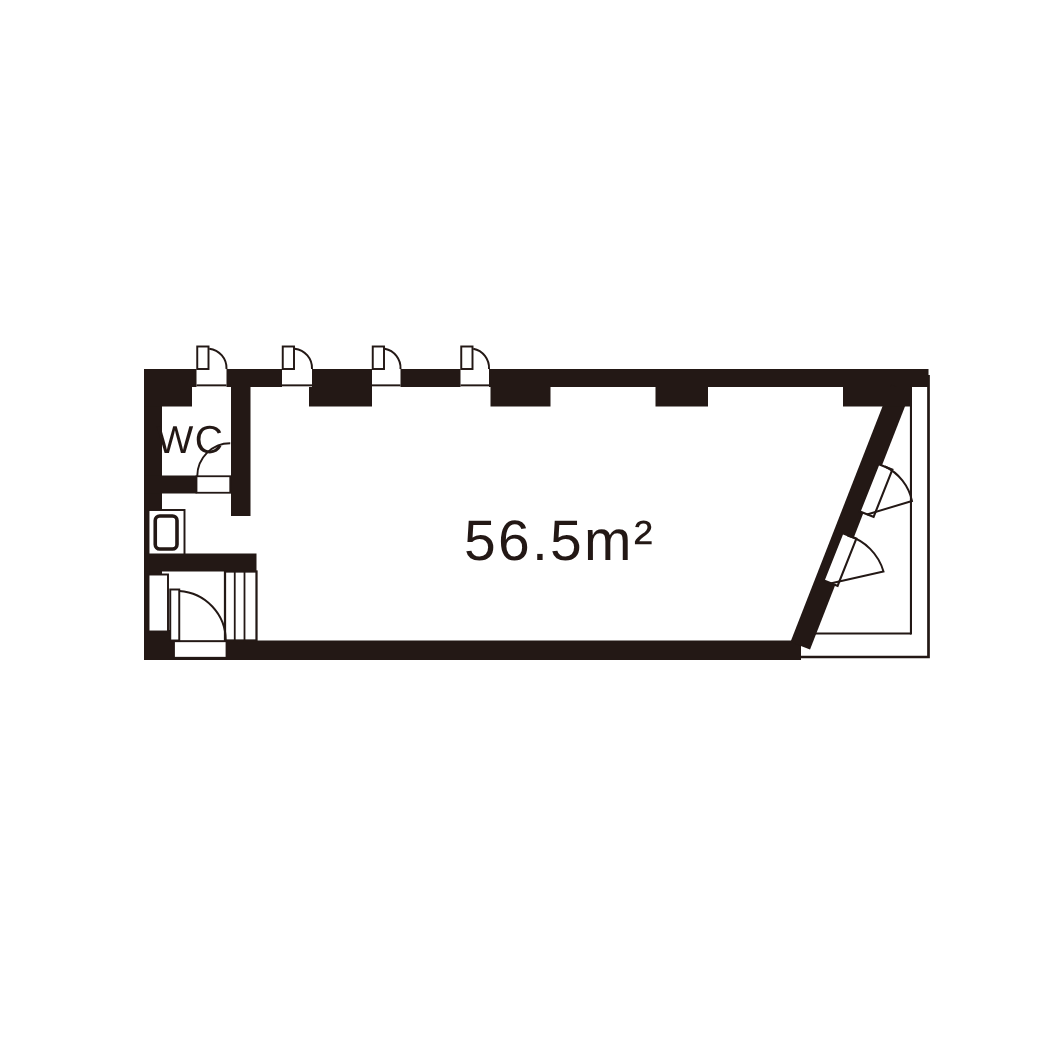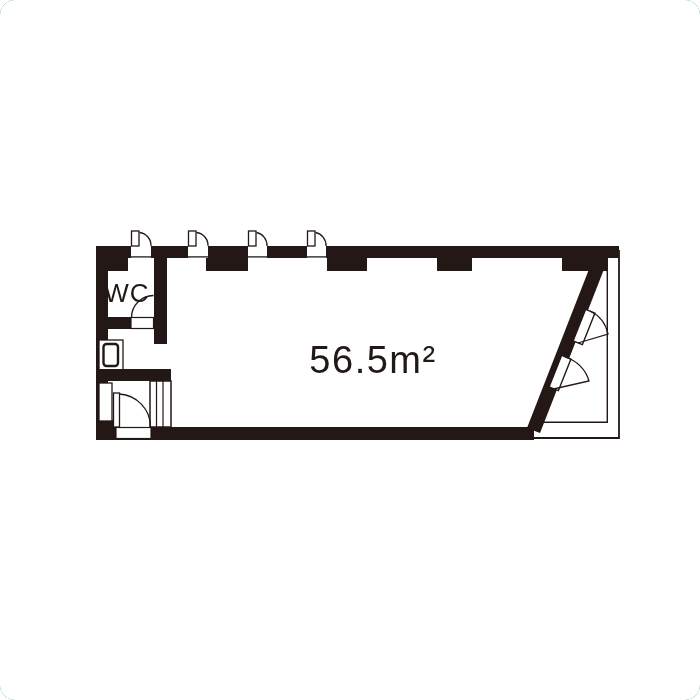--- a/index.html
+++ b/index.html
@@ -1,16 +1,16 @@
 <!DOCTYPE html>
 <html style="--wall: #231815;"><head>
 <meta charset="utf-8">
 <style>
   html,body{margin:0;padding:0;background:#ffffff;}
-  .stage{width:700px;height:700px;position:relative;background:#0f766e;overflow:hidden;border-radius:15px;}
+  .stage{width:700px;height:700px;position:relative;background:#0f766e;overflow:hidden;}
   svg{display:block;}
   .w{fill:var(--wall,#231815);stroke:none;}                 
   .o{fill:#ffffff;stroke:var(--wall,#231815);}              
   .s{fill:none;stroke:var(--wall,#231815);}                 
   .label{fill:var(--wall,#231815);font-family:"Liberation Sans",sans-serif;}
 </style>
 </head>
 <body style="background: rgb(255, 255, 255);">
 
 <div class="stage">

